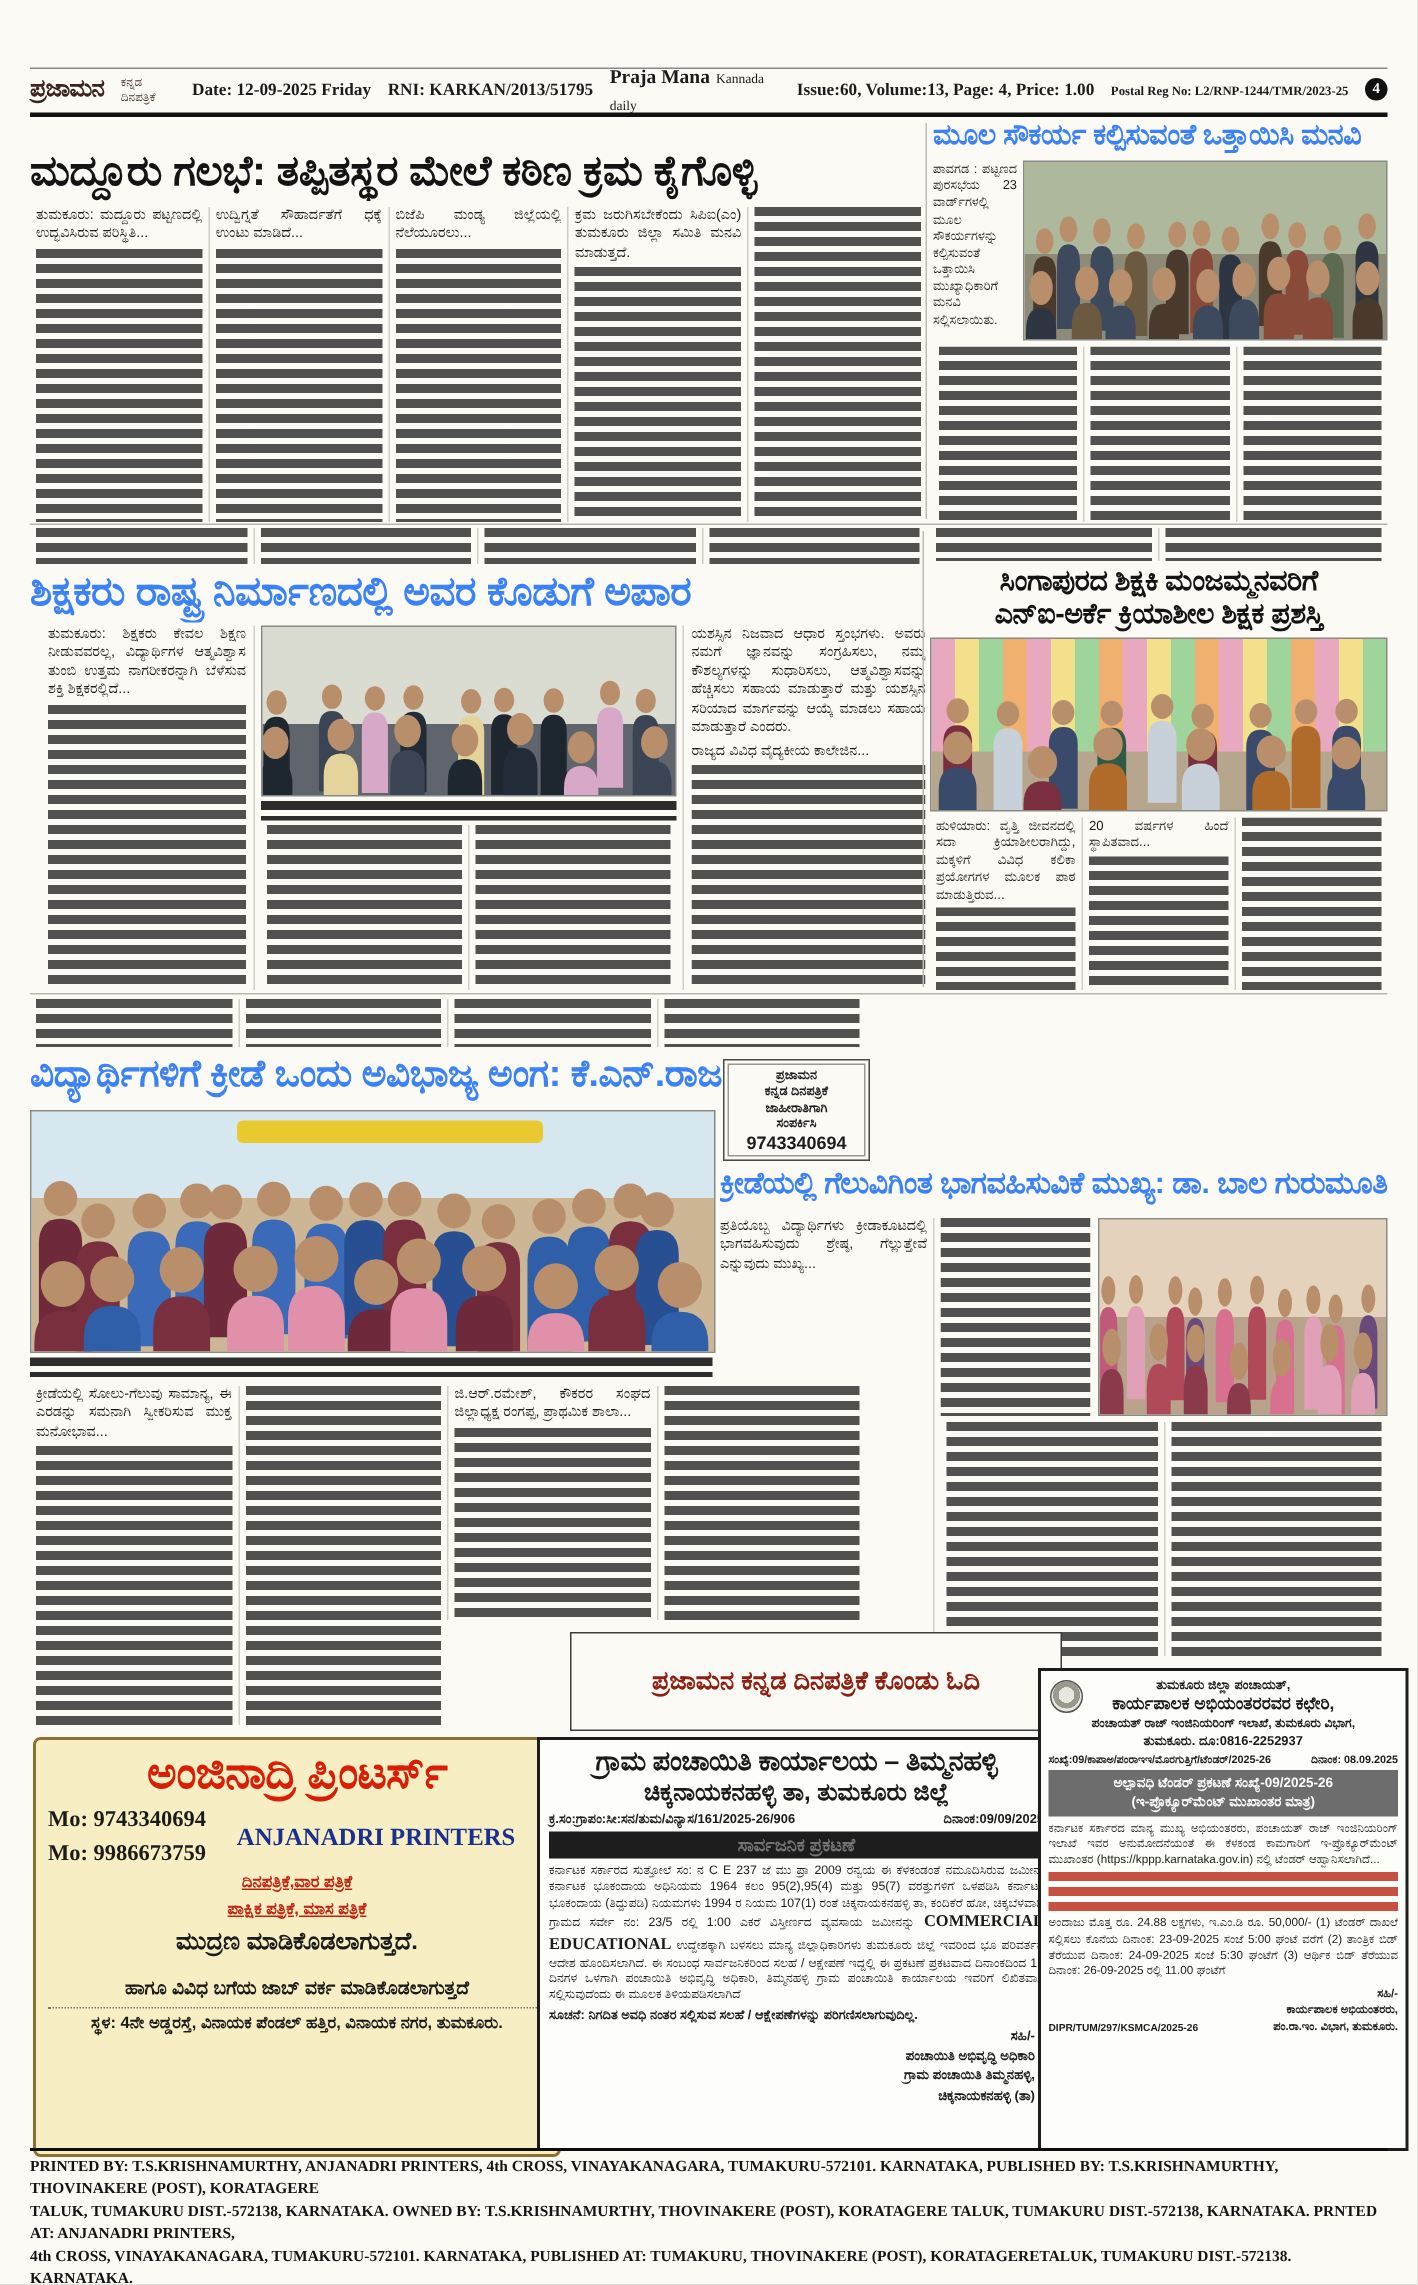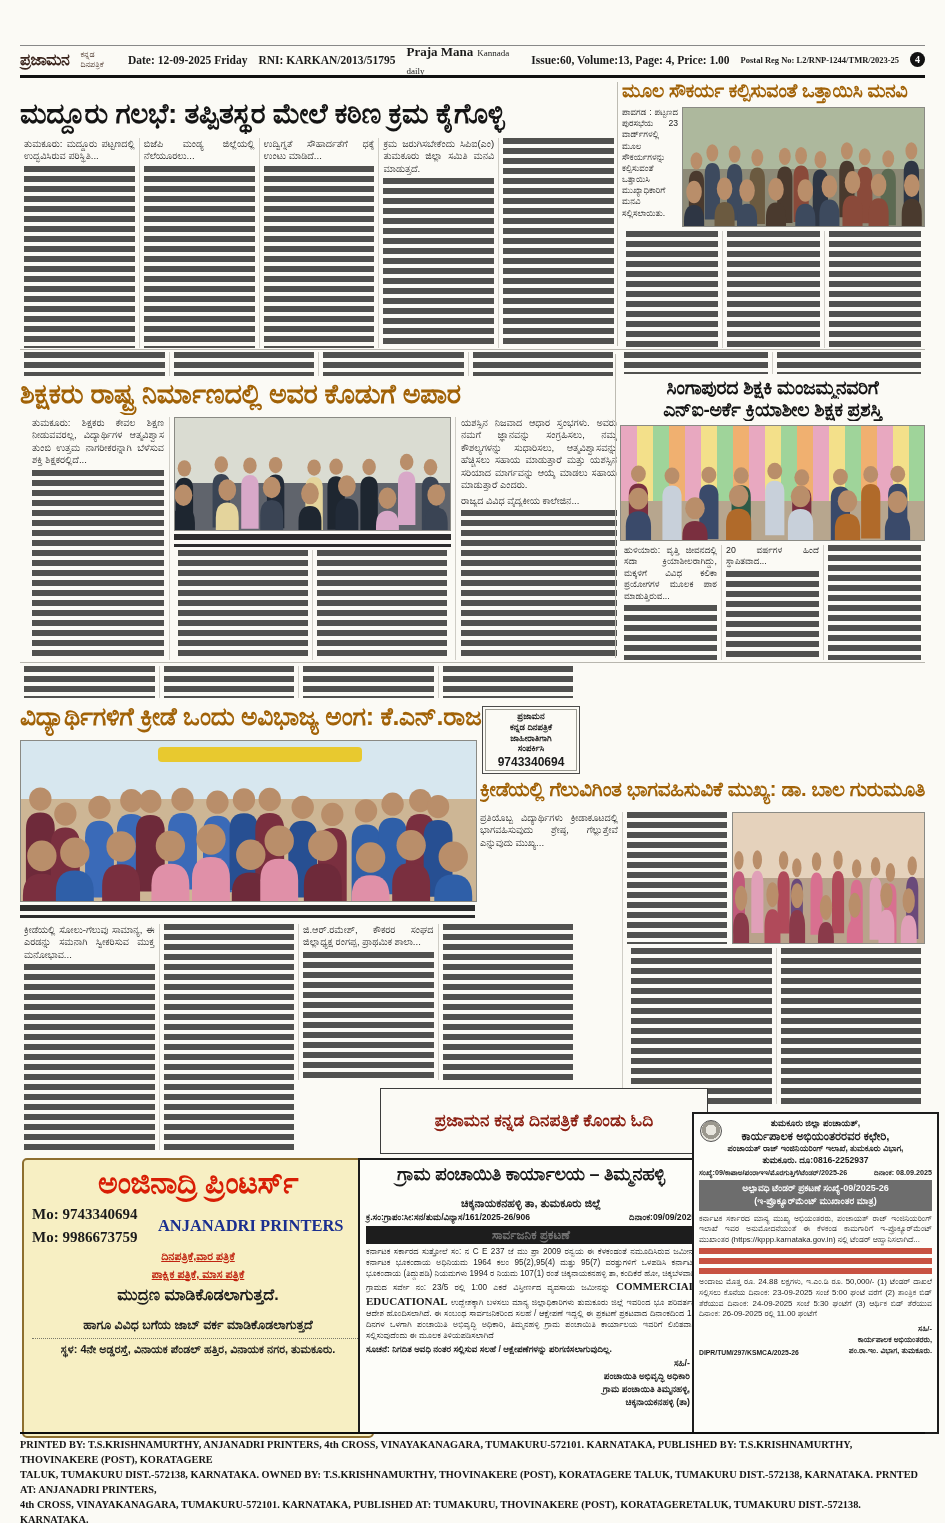--- a/index.html
+++ b/index.html
@@ -12,21 +12,21 @@
             font-family:"Liberation Serif",serif;}
   .logo-kn{font-size:16px;font-weight:bold;color:#3a241c;letter-spacing:-.5px;}
   .logo-tag{font-size:8px;color:#4a342a;}
   .mh{font-size:11.5px;font-weight:bold;white-space:nowrap;}
   .mh.small{font-size:8.5px;}
   .mh-en b{font-size:13px;} .mh-en span{font-size:9px;}
   .badge{width:15px;height:15px;border-radius:50%;background:#111;color:#fff;font-size:10px;
          display:flex;align-items:center;justify-content:center;font-weight:bold;flex:0 0 auto;}
   
   .hl{font-weight:bold;color:#141414;letter-spacing:-.3px;white-space:nowrap;overflow:hidden;}
-  .red{color:#a16207;}
+  .red{color:#3b82f6;}
   
   .cols{display:flex;}
   .col{flex:1 1 0;min-width:0;display:flex;flex-direction:column;overflow:hidden;padding:0 4px;}
   .col + .col{border-left:1px solid #cfcdc6;}
   .body-txt{font-size:9.6px;line-height:1.3;text-align:justify;margin:0 0 3px 0;overflow:hidden;}
   .sim{flex:1 1 auto;min-height:8px;opacity:.88;
        background-image:repeating-linear-gradient(to bottom,#3a3a38 0 6px,transparent 6px 10px);}
   .sim.red-sim{background-image:repeating-linear-gradient(to bottom,#c03a28 0 6px,transparent 6px 10px);}
   .sim.fixed{flex:0 0 auto;}
   .caption-sim{height:13px;opacity:.95;
@@ -61,21 +61,21 @@
   .ad1-mo{font-family:"Liberation Serif",serif;font-weight:bold;font-size:15px;line-height:1.5;white-space:nowrap;}
   .ad1-en{flex:1;text-align:center;font-family:"Liberation Serif",serif;font-weight:bold;font-size:16.5px;color:#1a2f8f;}
   .ad1-svc{font-size:11px;font-weight:bold;color:#c02410;text-decoration:underline;text-align:center;line-height:1.6;}
   .ad1-print{font-size:16px;font-weight:bold;margin-top:3px;}
   .ad1-job{font-size:12.5px;font-weight:bold;margin-top:14px;}
   .ad1-dots{width:100%;border-top:1.5px dotted #7a7a6a;margin:5px 0 4px 0;}
   .ad1-addr{font-size:11px;font-weight:bold;text-align:center;}
   #ad2{left:358px;top:1158px;width:330px;height:264px;background:#fdfdf9;border:2px solid #1d1d1d;
        padding:4px 6px;overflow:hidden;}
   .ad2-title{font-size:18px;font-weight:bold;text-align:center;letter-spacing:-.3px;white-space:nowrap;}
-  .ad2-sub{font-size:11px;font-weight:bold;text-align:center;margin-top:12px;}
+  .ad2-sub{font-size:16px;font-weight:bold;text-align:center;margin-top:1px;}
   .ad2-ref{display:flex;justify-content:space-between;font-size:8.6px;font-weight:bold;margin-top:2px;}
   .ad2-bar{background:#1d1d1d;color:#737373;font-size:12px;font-weight:bold;text-align:center;padding:2px 0;margin:3px 0;}
   .ad2-body{font-size:8.2px;line-height:1.32;text-align:justify;overflow:hidden;max-height:118px;}
   .ad2-en{font-family:"Liberation Serif",serif;font-weight:bold;font-size:11px;}
   .ad2-note{font-size:8.6px;font-weight:bold;margin-top:2px;}
   .ad2-sign{text-align:right;font-size:8.8px;font-weight:bold;line-height:1.5;margin-top:2px;padding-right:6px;}
   #ad3{left:692px;top:1112px;width:233px;height:310px;background:#fdfdf9;border:2px solid #1d1d1d;
        padding:4px 5px;overflow:hidden;}
   .ad3-head{position:relative;text-align:center;line-height:1.3;}
   .emblem{position:absolute;left:1px;top:2px;width:20px;height:20px;border-radius:50%;border:1.5px solid #555;
@@ -115,25 +115,25 @@
   </div>
 
   <div class="abs" style="left:20px;top:80px;width:598px;height:268px;display:flex;flex-direction:column;">
     <div class="hl" style="font-size:28px;height:36px;margin-top:18px;">ಮದ್ದೂರು ಗಲಭೆ: ತಪ್ಪಿತಸ್ಥರ ಮೇಲೆ ಕಠಿಣ ಕ್ರಮ ಕೈಗೊಳ್ಳಿ</div>
     <div class="cols" style="flex:1;margin-top:4px;">
       <div class="col">
           <p class="body-txt">ತುಮಕೂರು: ಮದ್ದೂರು ಪಟ್ಟಣದಲ್ಲಿ ಉದ್ಭವಿಸಿರುವ ಪರಿಸ್ಥಿತಿ...</p>
           <div class="sim"></div>
         </div>
       <div class="col">
+          <p class="body-txt">ಉದ್ವಿಗ್ನತೆ ಸೌಹಾರ್ದತೆಗೆ ಧಕ್ಕೆ ಉಂಟು ಮಾಡಿದೆ...</p>
+          <div class="sim"></div>
+        </div>
+      <div class="col">
           <p class="body-txt">ಬಿಜೆಪಿ ಮಂಡ್ಯ ಜಿಲ್ಲೆಯಲ್ಲಿ ನೆಲೆಯೂರಲು...</p>
-          <div class="sim"></div>
-        </div>
-      <div class="col">
-          <p class="body-txt">ಉದ್ವಿಗ್ನತೆ ಸೌಹಾರ್ದತೆಗೆ ಧಕ್ಕೆ ಉಂಟು ಮಾಡಿದೆ...</p>
           <div class="sim"></div>
         </div>
       <div class="col">
           <p class="body-txt">ಕ್ರಮ ಜರುಗಿಸಬೇಕೆಂದು ಸಿಪಿಐ(ಎಂ) ತುಮಕೂರು ಜಿಲ್ಲಾ ಸಮಿತಿ ಮನವಿ ಮಾಡುತ್ತದೆ.</p>
           <div class="sim"></div>
         </div>
       <div class="col">
           <div class="sim"></div>
         </div>
     </div>

